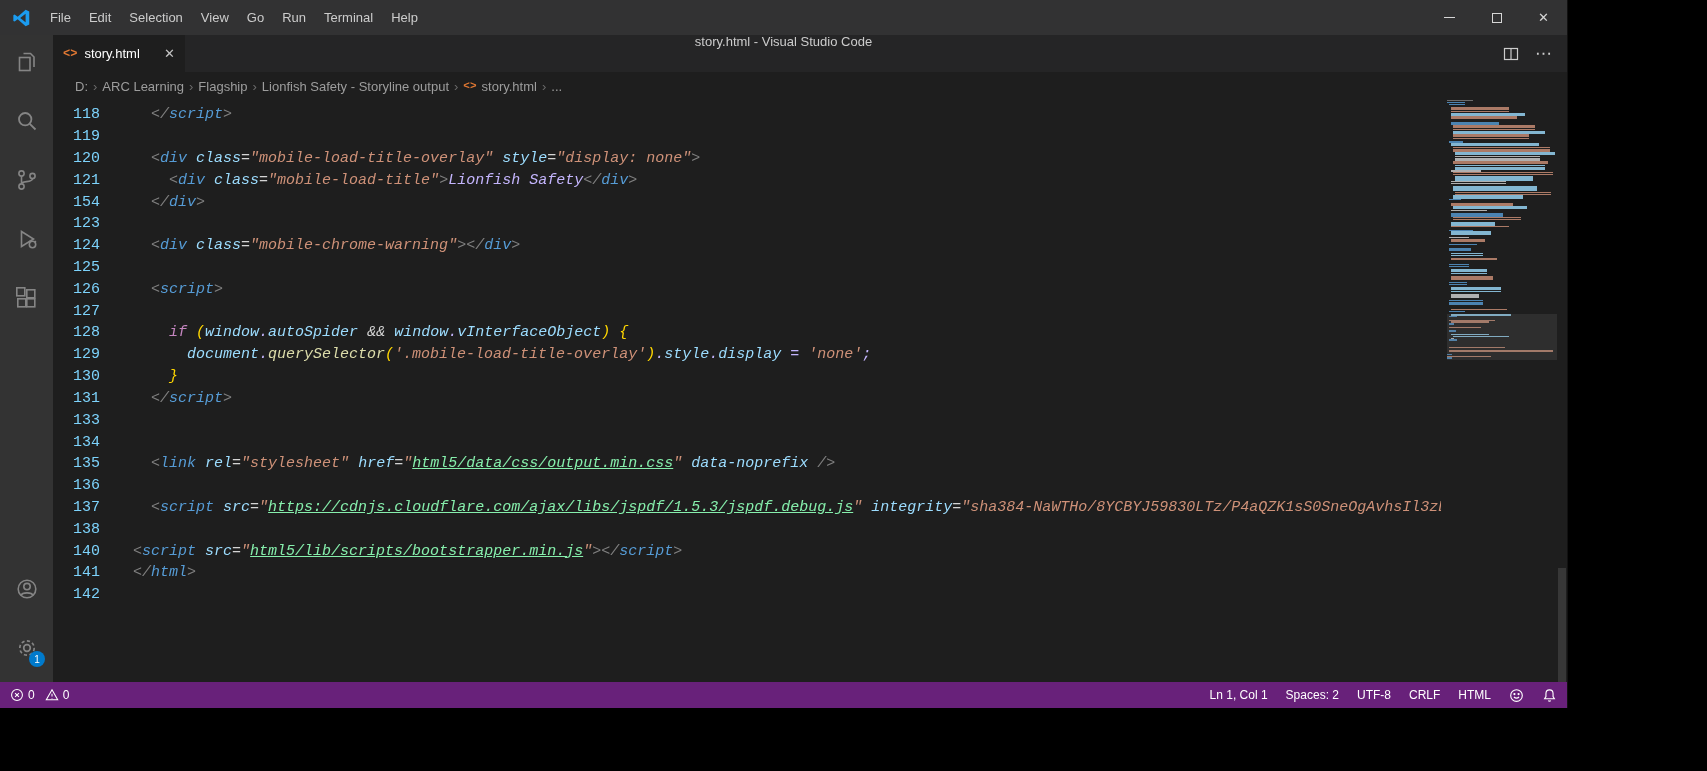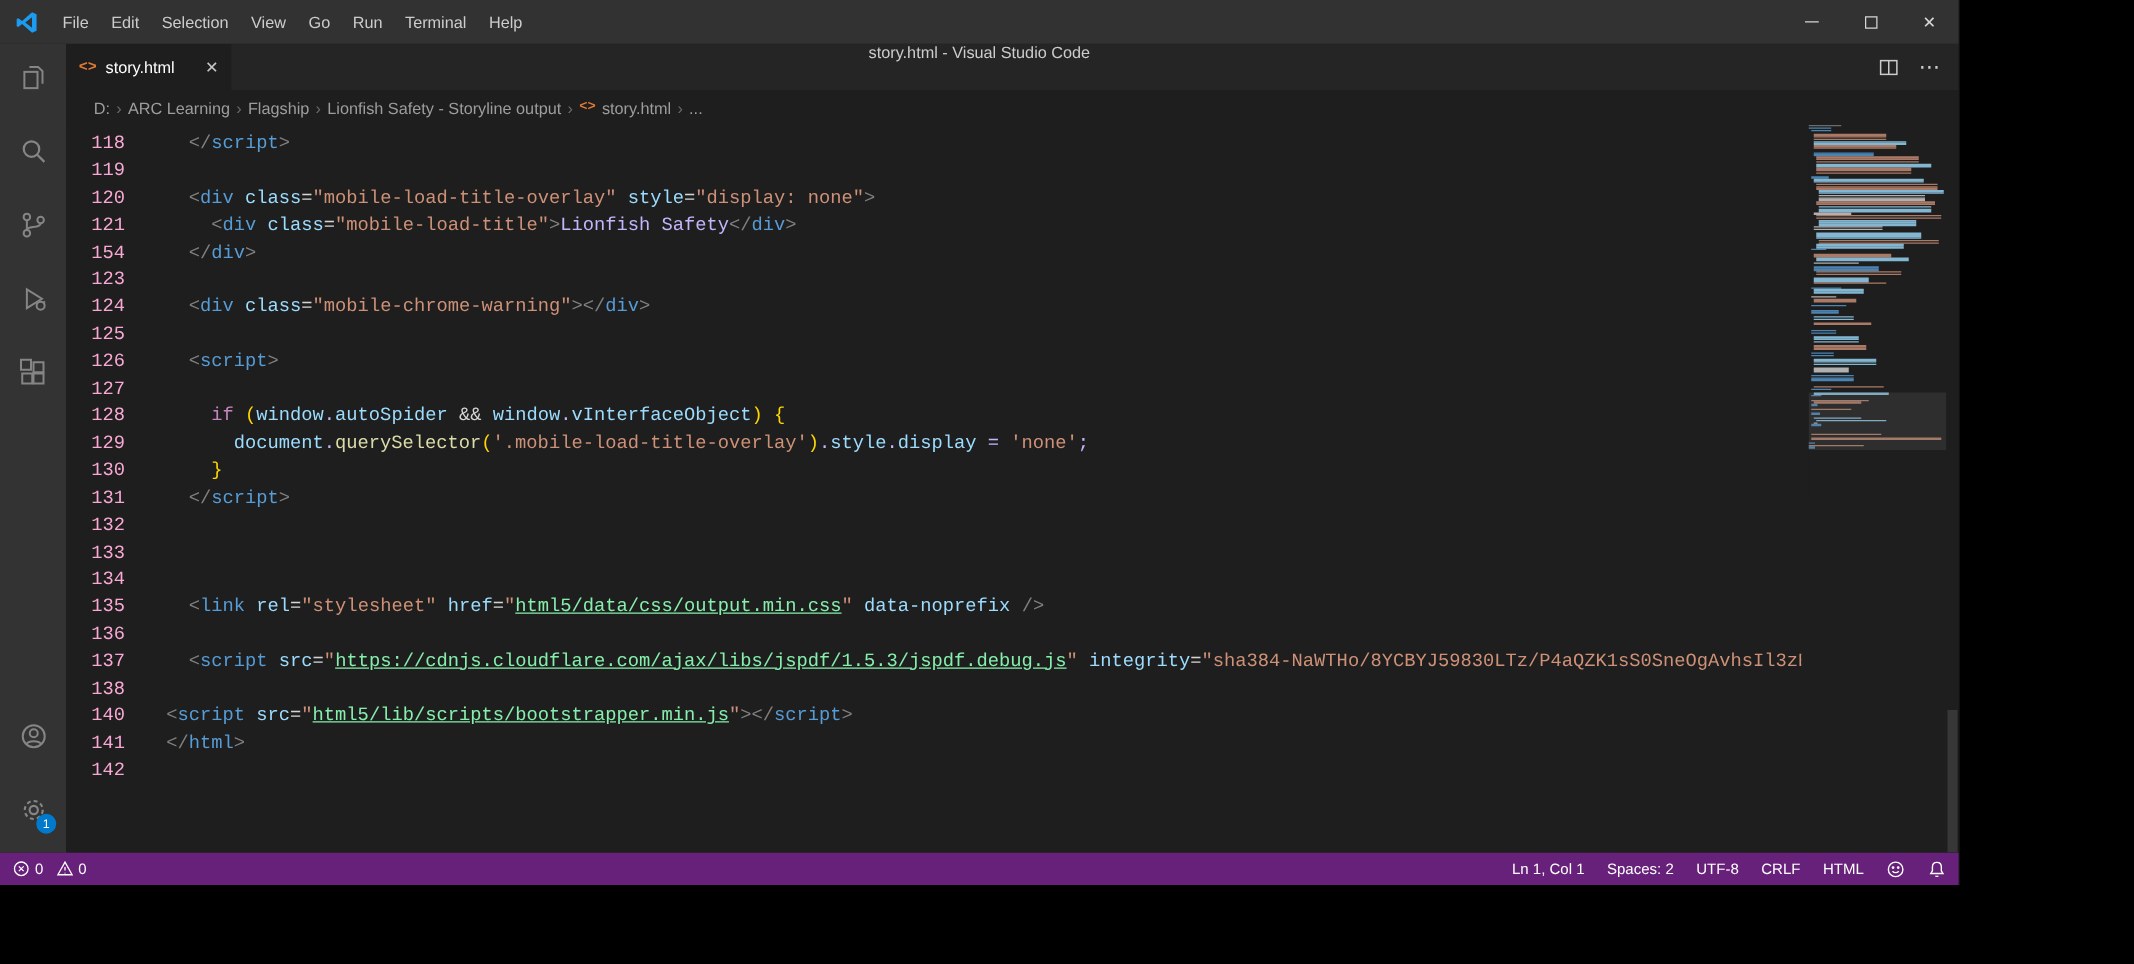--- a/index.html
+++ b/index.html
@@ -32,22 +32,22 @@
   .tab { background:#1e1e1e; display:flex; align-items:center; padding:0 10px; gap:7px; font-size:13px; color:#ffffff; min-width:132px; }
   .tab-file-icon { color:#e37933; font-family:"Liberation Mono", monospace; font-weight:bold; font-size:12px; }
   .tab-close { margin-left:auto; color:#c5c5c5; font-size:13px; padding-left:8px; }
   .tab-actions { margin-left:auto; display:flex; align-items:center; gap:16px; padding-right:14px; color:#cccccc; }
   .more-icon { font-size:17px; letter-spacing:1px; }
 
   
   .editor-pane { position:relative; flex:1; background:#1e1e1e; overflow:hidden; }
   .code-area { position:absolute; inset:0; padding-top:10.5px; font-family:"Liberation Mono","DejaVu Sans Mono",monospace; font-size:15px; z-index:1; }
   .line { display:flex; height:21.82px; line-height:21.82px; white-space:pre; padding-right:126px; }
-  .num { width:47px; text-align:right; color:#f9a8d4; flex:none; }
-  .code { padding-left:33px; flex:1; overflow:hidden; white-space:pre; }
+  .num { width:47px; text-align:right; color:#7dd3fc; flex:none; }
+  .code { padding-left:33px; flex:1; overflow:hidden; white-space:pre;font-style:italic; }
   .tok-txt{color:#c4b5fd} .tok-p{color:#808080} .tok-tag{color:#569cd6}
   .tok-attr{color:#9cdcfe} .tok-str{color:#ce9178}
   .tok-strl{color:#86efac; text-decoration:underline}
   .tok-op{color:#d4d4d4} .tok-kw{color:#c586c0} .tok-kw2{color:#569cd6}
   .tok-var{color:#9cdcfe} .tok-fn{color:#dcdcaa} .tok-br{color:#ffd700}
 
   
   .breadcrumbs { position:absolute; top:0; left:0; right:0; height:28px; background:#1e1e1e; display:flex; align-items:center; padding-left:22px; font-size:13px; color:#9d9d9d; z-index:5; white-space:nowrap; }
   .bc-sep { color:#6a6a6a; margin:0 5px; font-size:13px; }
   .bc-file-icon { color:#e37933; font-family:"Liberation Mono", monospace; font-weight:bold; font-size:11px; margin-right:5px; }
@@ -183,21 +183,20 @@
             <div class="line"><span class="num">154</span><span class="code"><span class="tok-txt">  </span><span class="tok-p">&lt;/</span><span class="tok-tag">div</span><span class="tok-p">&gt;</span></span></div>
             <div class="line"><span class="num">123</span><span class="code"></span></div>
             <div class="line"><span class="num">124</span><span class="code"><span class="tok-txt">  </span><span class="tok-p">&lt;</span><span class="tok-tag">div</span><span class="tok-txt"> </span><span class="tok-attr">class</span><span class="tok-op">=</span><span class="tok-str">"mobile-chrome-warning"</span><span class="tok-p">&gt;</span><span class="tok-p">&lt;/</span><span class="tok-tag">div</span><span class="tok-p">&gt;</span></span></div>
             <div class="line"><span class="num">125</span><span class="code"></span></div>
             <div class="line"><span class="num">126</span><span class="code"><span class="tok-txt">  </span><span class="tok-p">&lt;</span><span class="tok-tag">script</span><span class="tok-p">&gt;</span></span></div>
             <div class="line"><span class="num">127</span><span class="code"></span></div>
             <div class="line"><span class="num">128</span><span class="code"><span class="tok-txt">    </span><span class="tok-kw">if</span><span class="tok-txt"> </span><span class="tok-br">(</span><span class="tok-var">window</span><span class="tok-txt">.</span><span class="tok-var">autoSpider</span><span class="tok-txt"> </span><span class="tok-op">&amp;&amp;</span><span class="tok-txt"> </span><span class="tok-var">window</span><span class="tok-txt">.</span><span class="tok-var">vInterfaceObject</span><span class="tok-br">)</span><span class="tok-txt"> </span><span class="tok-br">{</span></span></div>
             <div class="line"><span class="num">129</span><span class="code"><span class="tok-txt">      </span><span class="tok-var">document</span><span class="tok-txt">.</span><span class="tok-fn">querySelector</span><span class="tok-br">(</span><span class="tok-str">'.mobile-load-title-overlay'</span><span class="tok-br">)</span><span class="tok-txt">.</span><span class="tok-var">style</span><span class="tok-txt">.</span><span class="tok-var">display</span><span class="tok-txt"> = </span><span class="tok-str">'none'</span><span class="tok-txt">;</span></span></div>
             <div class="line"><span class="num">130</span><span class="code"><span class="tok-txt">    </span><span class="tok-br">}</span></span></div>
             <div class="line"><span class="num">131</span><span class="code"><span class="tok-txt">  </span><span class="tok-p">&lt;/</span><span class="tok-tag">script</span><span class="tok-p">&gt;</span></span></div>
-            <div class="line"><span class="num">132</span><span class="code"></span></div>
             <div class="line"><span class="num">133</span><span class="code"></span></div>
             <div class="line"><span class="num">134</span><span class="code"></span></div>
             <div class="line"><span class="num">135</span><span class="code"><span class="tok-txt">  </span><span class="tok-p">&lt;</span><span class="tok-tag">link</span><span class="tok-txt"> </span><span class="tok-attr">rel</span><span class="tok-op">=</span><span class="tok-str">"stylesheet"</span><span class="tok-txt"> </span><span class="tok-attr">href</span><span class="tok-op">=</span><span class="tok-str">"</span><span class="tok-strl">html5/data/css/output.min.css</span><span class="tok-str">"</span><span class="tok-txt"> </span><span class="tok-attr">data-noprefix</span><span class="tok-txt"> </span><span class="tok-p">/&gt;</span></span></div>
             <div class="line"><span class="num">136</span><span class="code"></span></div>
             <div class="line"><span class="num">137</span><span class="code"><span class="tok-txt">  </span><span class="tok-p">&lt;</span><span class="tok-tag">script</span><span class="tok-txt"> </span><span class="tok-attr">src</span><span class="tok-op">=</span><span class="tok-str">"</span><span class="tok-strl">https://cdnjs.cloudflare.com/ajax/libs/jspdf/1.5.3/jspdf.debug.js</span><span class="tok-str">"</span><span class="tok-txt"> </span><span class="tok-attr">integrity</span><span class="tok-op">=</span><span class="tok-str">"sha384-NaWTHo/8YCBYJ59830LTz/P4aQZK1sS0SneOgAvhsIl3zBu8</span></span></div>
             <div class="line"><span class="num">138</span><span class="code"></span></div>
             <div class="line"><span class="num">140</span><span class="code"><span class="tok-p">&lt;</span><span class="tok-tag">script</span><span class="tok-txt"> </span><span class="tok-attr">src</span><span class="tok-op">=</span><span class="tok-str">"</span><span class="tok-strl">html5/lib/scripts/bootstrapper.min.js</span><span class="tok-str">"</span><span class="tok-p">&gt;</span><span class="tok-p">&lt;/</span><span class="tok-tag">script</span><span class="tok-p">&gt;</span></span></div>
             <div class="line"><span class="num">141</span><span class="code"><span class="tok-p">&lt;/</span><span class="tok-tag">html</span><span class="tok-p">&gt;</span></span></div>
             <div class="line"><span class="num">142</span><span class="code"></span></div>
           </div>

